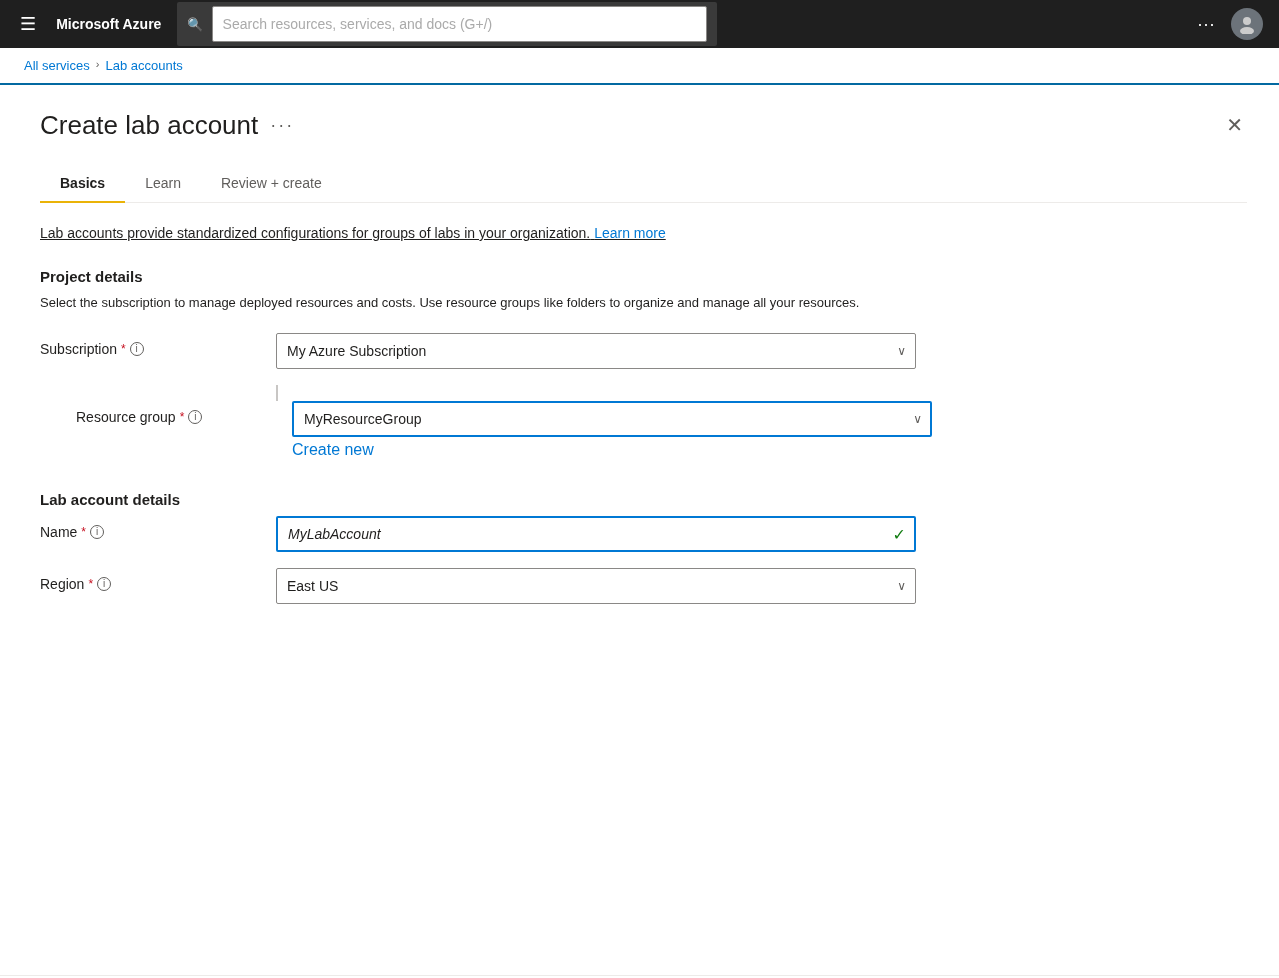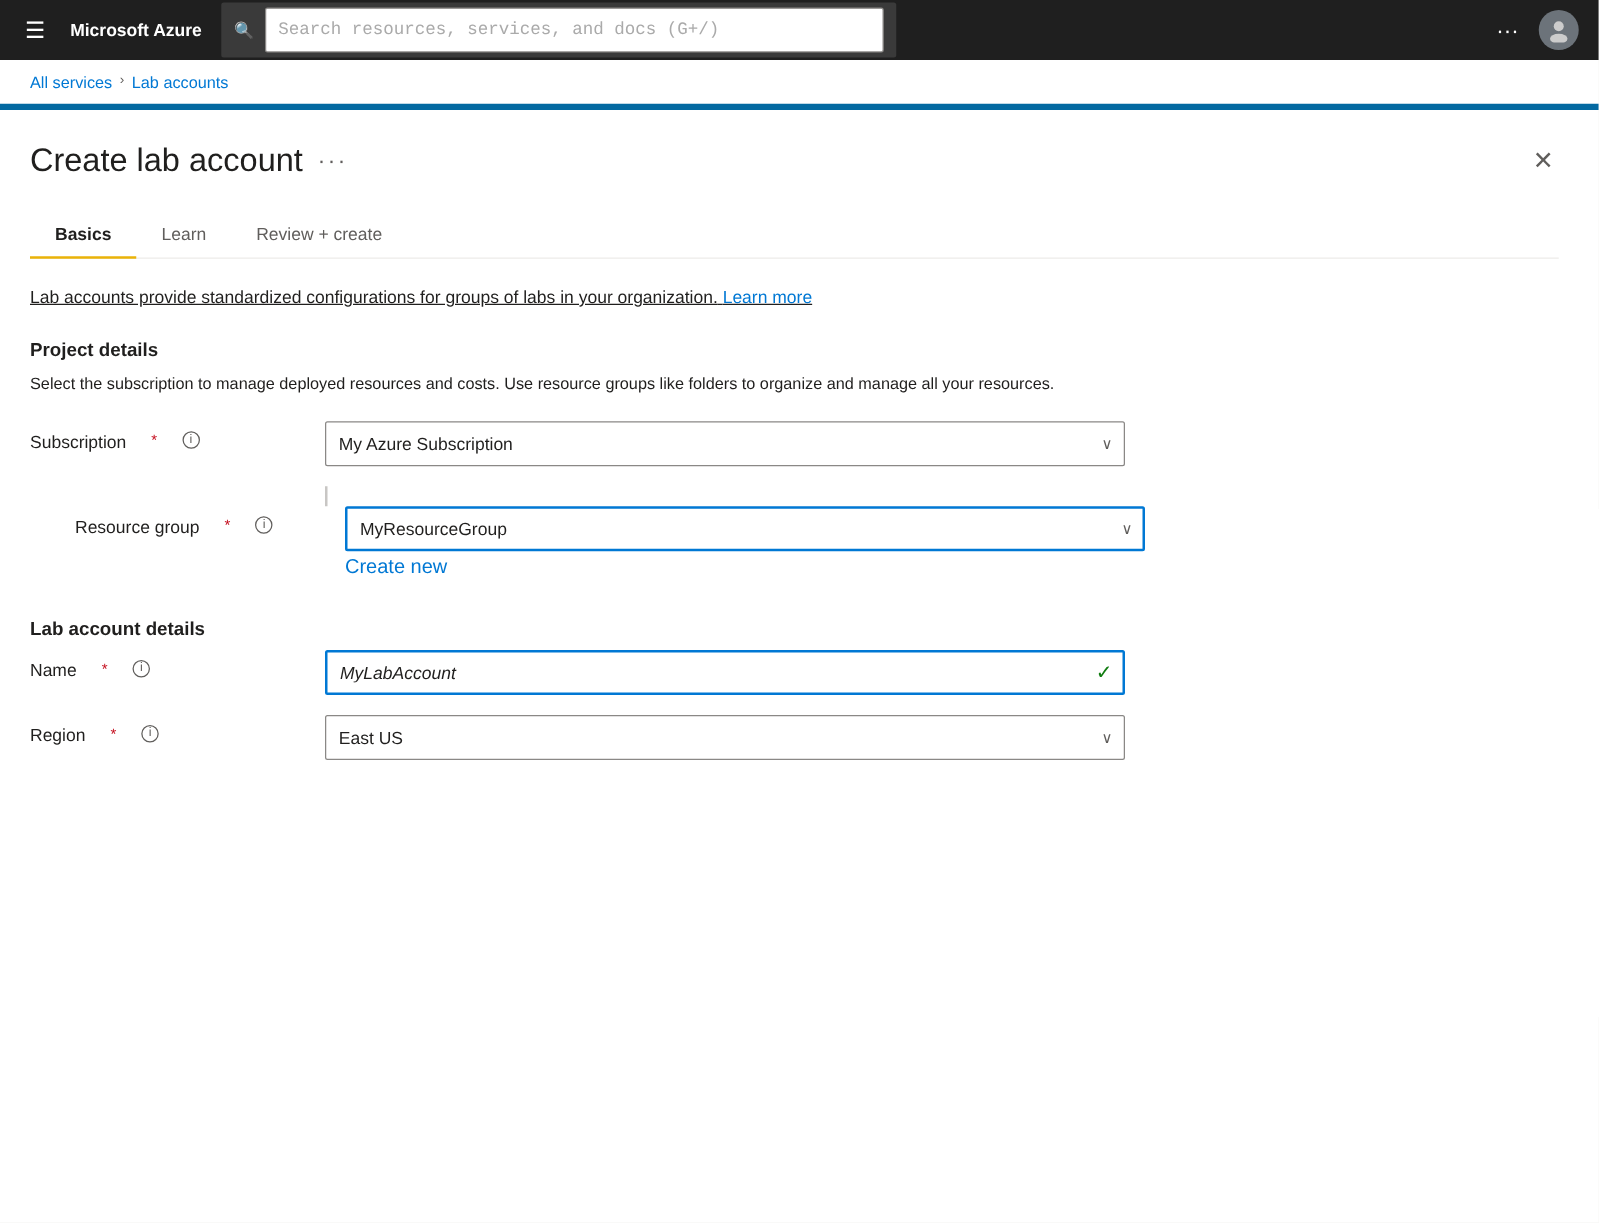--- a/index.html
+++ b/index.html
@@ -36,21 +36,20 @@
       padding: 4px 10px;
       gap: 8px;
     }
     .topnav-search input {
       background: transparent;
       border: none;
       outline: none;
       color: #ccc;
       font-size: 13px;
       width: 100%;
-      font-family: Liberation Mono, monospace;
     }
     .topnav-search input::placeholder { color: #aaa; }
     .topnav-right {
       margin-left: auto;
       display: flex;
       align-items: center;
       gap: 16px;
     }
     .topnav-dots { color: #fff; font-size: 18px; cursor: pointer; }
     .topnav-avatar {
@@ -62,31 +61,31 @@
     }
 
     
     .breadcrumb {
       background: #fff;
       padding: 10px 24px;
       display: flex;
       align-items: flex-start;
       gap: 6px;
       font-size: 13px;
-      border-bottom: 5px solid #0369a1;
+      border-bottom: 2px solid #0369a1;
     }
     .breadcrumb a { color: #0078d4; text-decoration: none; }
     .breadcrumb-sep { color: #605e5c; font-size: 11px; }
 
     
     .main-container {
       background: #fff;
       margin: 0;
       min-height: calc(978px - 48px - 40px);
-      padding: 24px 32px 0 24px;
+      padding: 24px 32px 0 40px;
       position: relative;
     }
 
     
     .page-header {
       display: flex;
       align-items: center;
       justify-content: space-between;
       margin-bottom: 24px;
     }
@@ -167,21 +166,22 @@
     .field-row {
       display: flex;
       align-items: flex-start;
       margin-bottom: 16px;
       gap: 16px;
     }
     .field-label-col {
       width: 220px;
       min-width: 220px;
       display: flex;
-      gap: 20px;
+      align-items: center;
+      gap: 4px;
       padding-top: 8px;
       font-size: 14px;
       color: #201f1e;
     }
     .field-required { color: #c50f1f; font-size: 12px; }
     .info-icon {
       display: inline-flex;
       align-items: center;
       justify-content: center;
       width: 14px; height: 14px;

